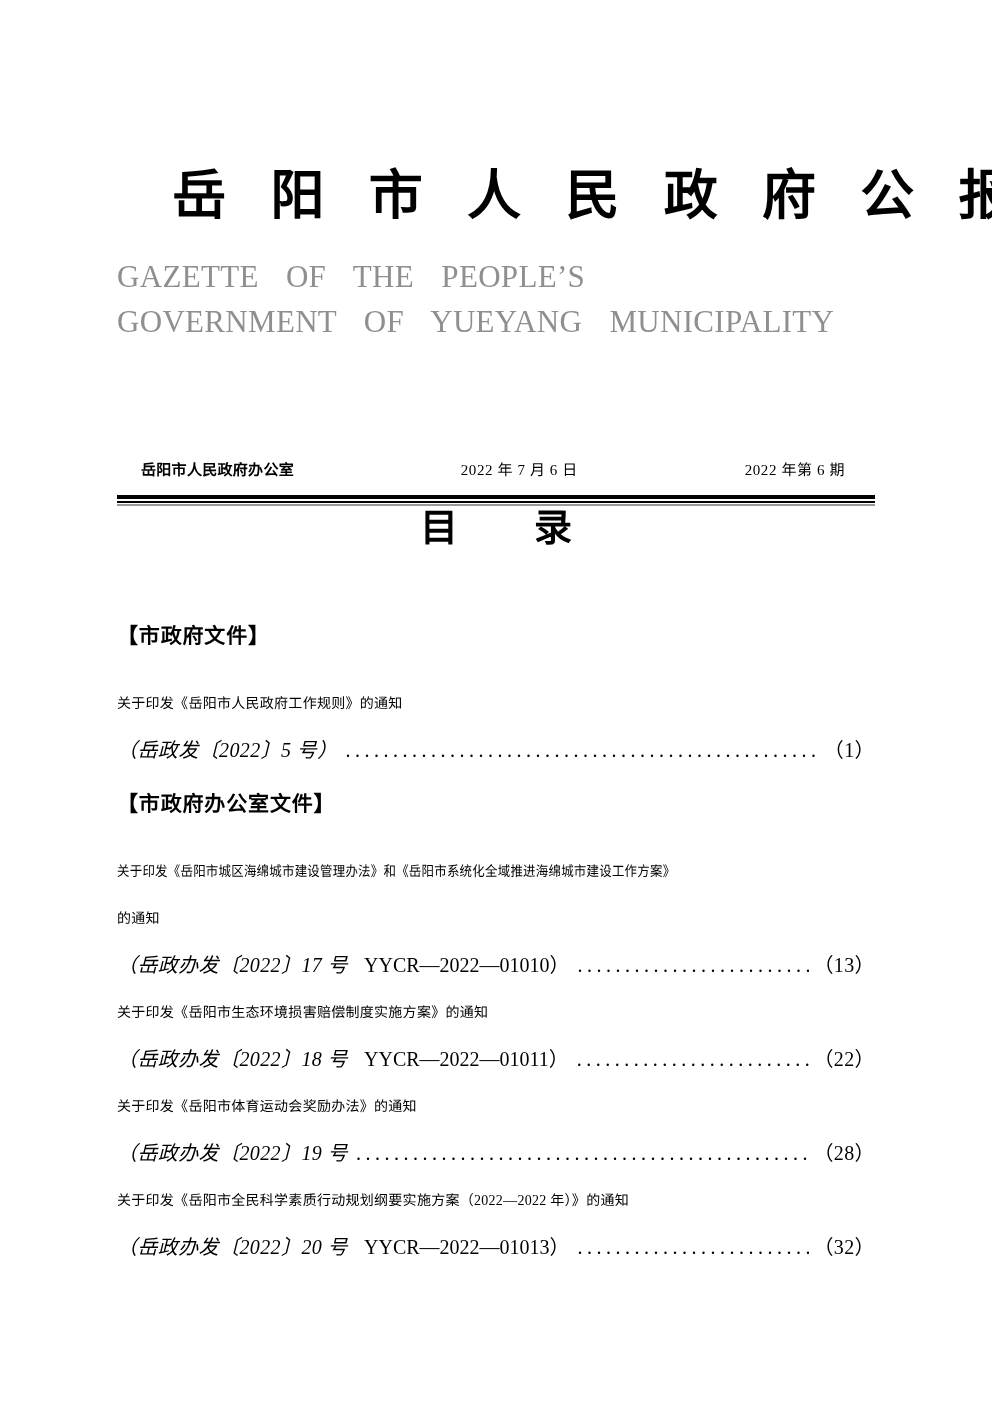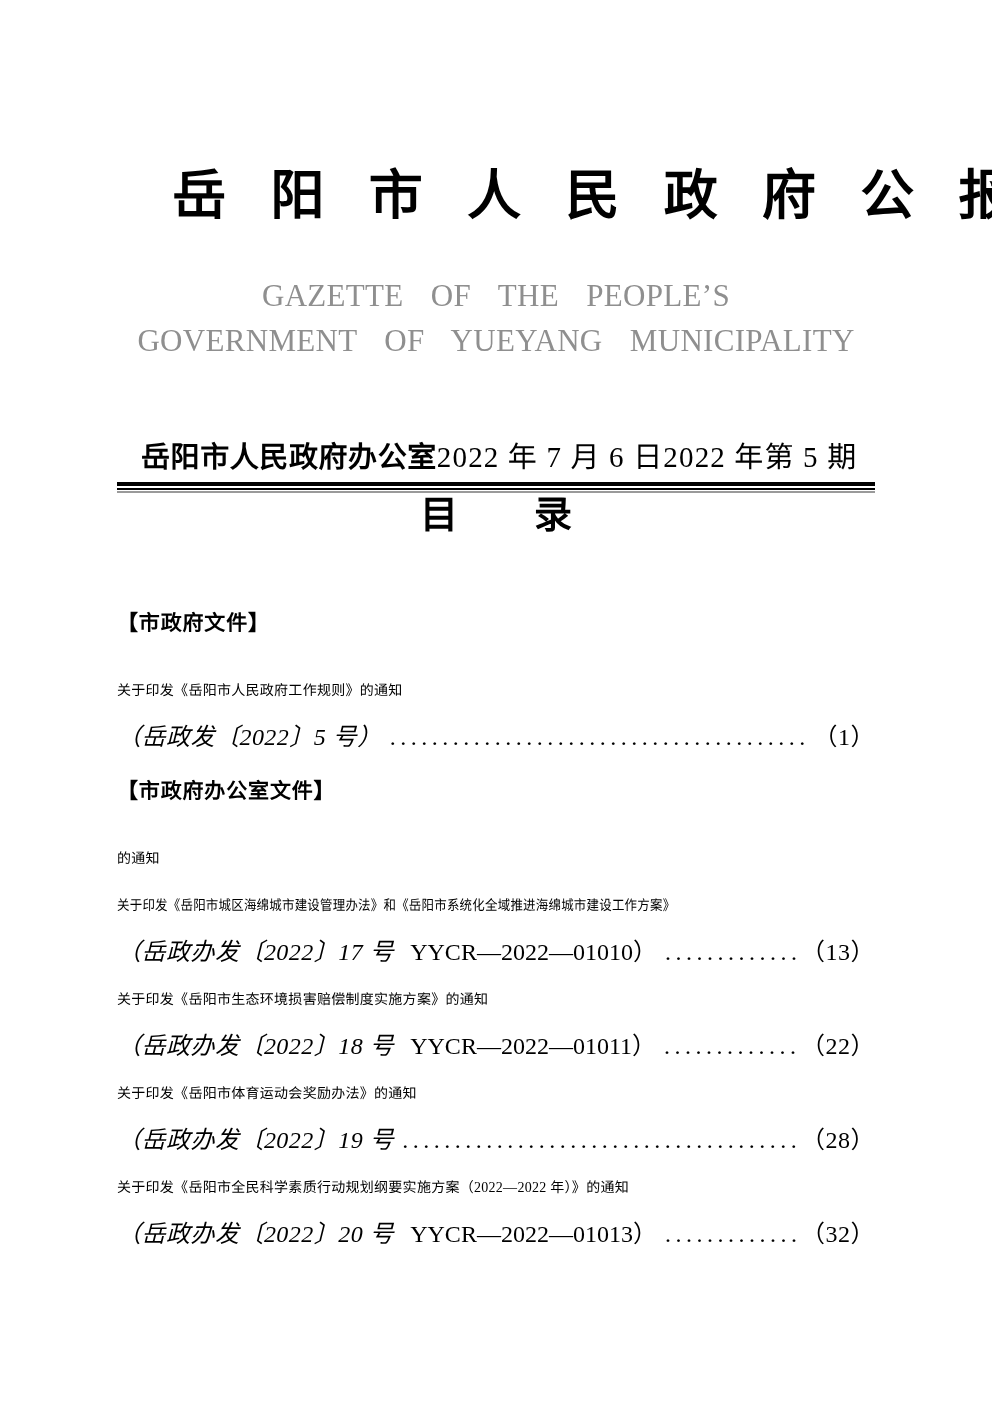--- a/index.html
+++ b/index.html
@@ -22,37 +22,36 @@
     font-size: 54px;
     line-height: 1.2;
     font-weight: bold;
     text-align: left;
     letter-spacing: 0.82em;
     text-indent: 0.82em;
     white-space: nowrap;
     font-family: "Liberation Serif", "DejaVu Serif", serif;
   }
   .title-en {
-    margin-top: 44px;
-    text-align: center;
+    margin-top: 25px;
     color: #8f8f8f;
     font-size: 31px;
     line-height: 45px;
     word-spacing: 0.62em;
     letter-spacing: 0.01em;
     font-family: "Liberation Serif", "DejaVu Serif", serif;
   }
   
   .pubrow {
-    margin-top: 78px;
+    margin-top: 110px;
     display: flex;
     justify-content: space-between;
     align-items: baseline;
     padding: 0 30px 0 24px;
-    font-size: 29px;
+    font-size: 15px;
     line-height: 32px;
     white-space: nowrap;
   }
   .pub-office {
     font-family: "Liberation Sans", "DejaVu Sans", sans-serif;
     font-weight: bold;
     letter-spacing: 0.02em;
   }
   .pub-date, .pub-issue { letter-spacing: 0.04em; }
   
@@ -84,21 +83,21 @@
     line-height: 29px;
     letter-spacing: 0.02em;
   }
   .fitline {
     display: inline-block;
     white-space: nowrap;
     transform-origin: 0 50%;
   }
   .ref-line {
     margin-top: 18px;
-    font-size: 24px;
+    font-size: 20px;
     line-height: 29px;
     display: flex;
     align-items: baseline;
   }
   .ref {
     font-style: italic;
     white-space: nowrap;
     letter-spacing: 0.02em;
   }
   .code {
@@ -127,21 +126,21 @@
   <h1 class="title-cn">岳阳市人民政府公报</h1>
 
   <div class="title-en">
     <div>GAZETTE OF THE PEOPLE’S</div>
     <div>GOVERNMENT OF YUEYANG MUNICIPALITY</div>
   </div>
 
   <div class="pubrow">
     <span class="pub-office">岳阳市人民政府办公室</span>
     <span class="pub-date">2022 年 7 月 6 日</span>
-    <span class="pub-issue">2022 年第 5 期</span>
+    <span class="pub-issue">2022 年第 6 期</span>
   </div>
 
   <div class="rule">
     <div class="r1"></div>
     <div class="r2"></div>
     <div class="r3"></div>
   </div>
 
   <h2 class="toc-heading">目　　录</h2>
 
@@ -155,22 +154,22 @@
         <span class="ref">（岳政发〔2022〕5 号）</span>
         <span class="code"></span>
         <span class="dots"></span>
         <span class="pg">（1）</span>
       </div>
     </div>
 
     <div class="sec-header">【市政府办公室文件】</div>
 
     <div class="entry">
+      <div class="t-line"><span class="fitline" style="transform: scaleX(0.888628);">关于印发《岳阳市城区海绵城市建设管理办法》和《岳阳市系统化全域推进海绵城市建设工作方案》</span></div>
       <div class="t-line"><span class="fitline">的通知</span></div>
-      <div class="t-line"><span class="fitline" style="transform: scaleX(0.888628);">关于印发《岳阳市城区海绵城市建设管理办法》和《岳阳市系统化全域推进海绵城市建设工作方案》</span></div>
       <div class="ref-line">
         <span class="ref">（岳政办发〔2022〕17 号</span>
         <span class="code">YYCR—2022—01010）</span>
         <span class="dots"></span>
         <span class="pg">（13）</span>
       </div>
     </div>
 
     <div class="entry">
       <div class="t-line"><span class="fitline">关于印发《岳阳市生态环境损害赔偿制度实施方案》的通知</span></div>

